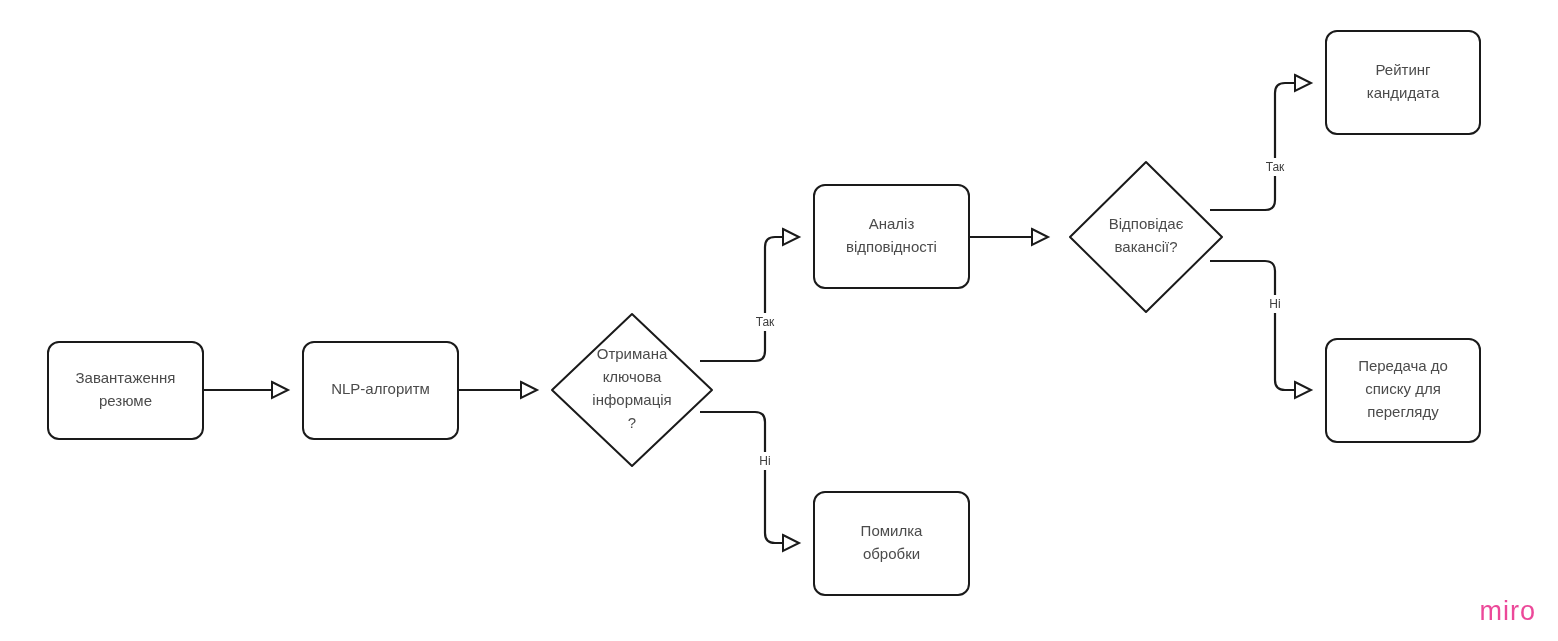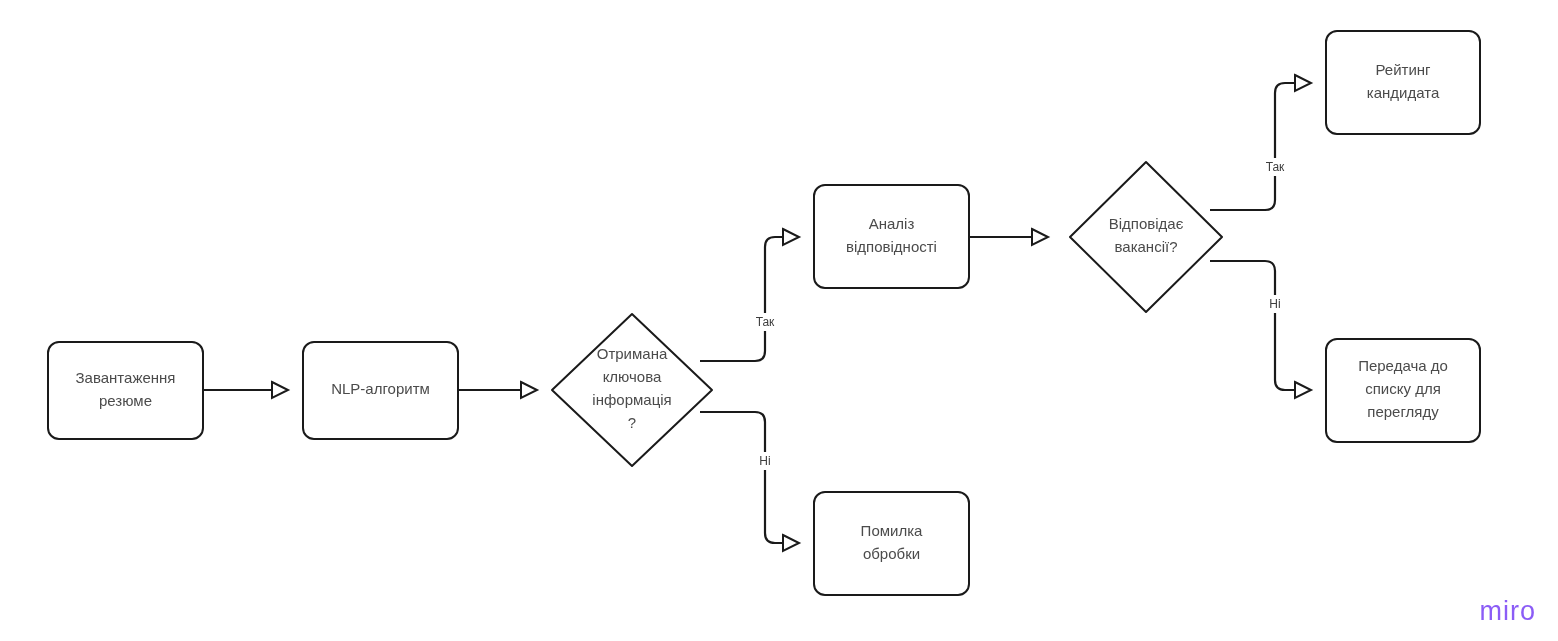--- a/index.html
+++ b/index.html
@@ -54,21 +54,21 @@
     text-anchor: middle;
     dominant-baseline: middle;
   }
   .watermark {
     position: absolute;
     right: 22px;
     bottom: 14px;
     font-family: "Liberation Sans", sans-serif;
     font-size: 27px;
     letter-spacing: 1px;
-    color: #8b5cf6;
+    color: #ec4899;
     user-select: none;
   }
 </style>
 </head>
 <body>
 
 <div id="canvas">
   <svg class="flow" viewBox="0 0 1558 641">
     <g id="edges-layer">
         <g>

